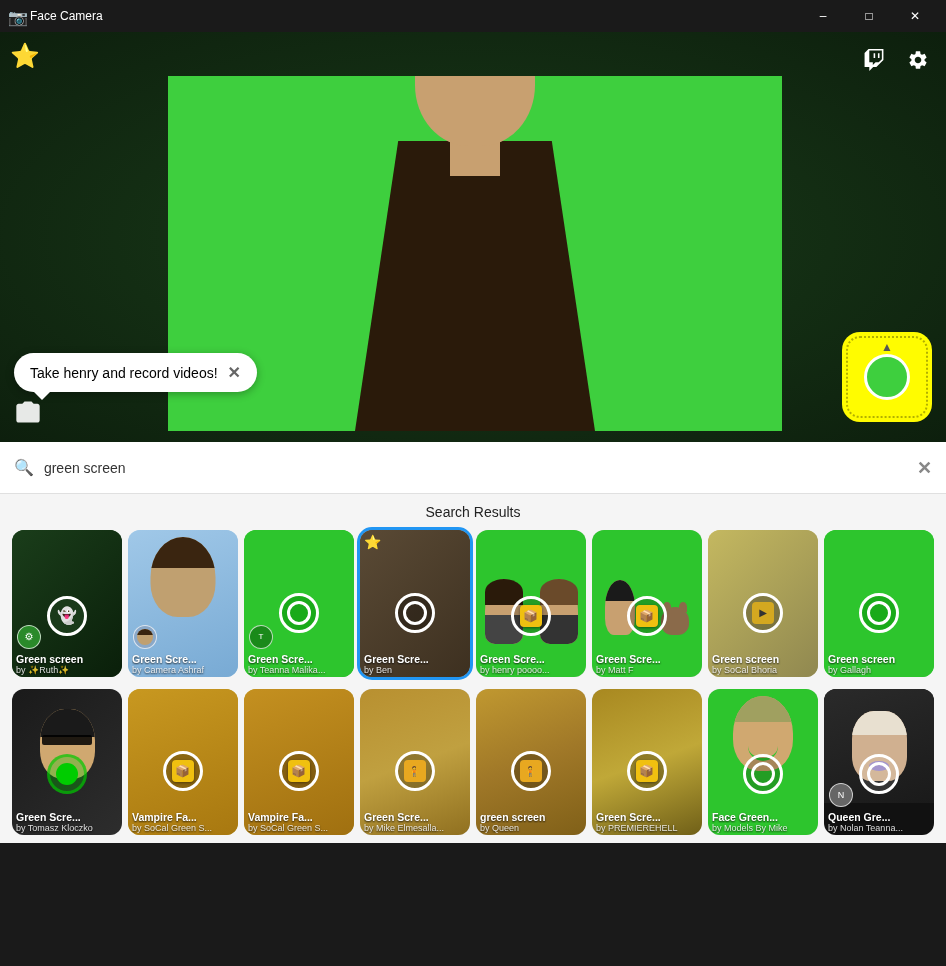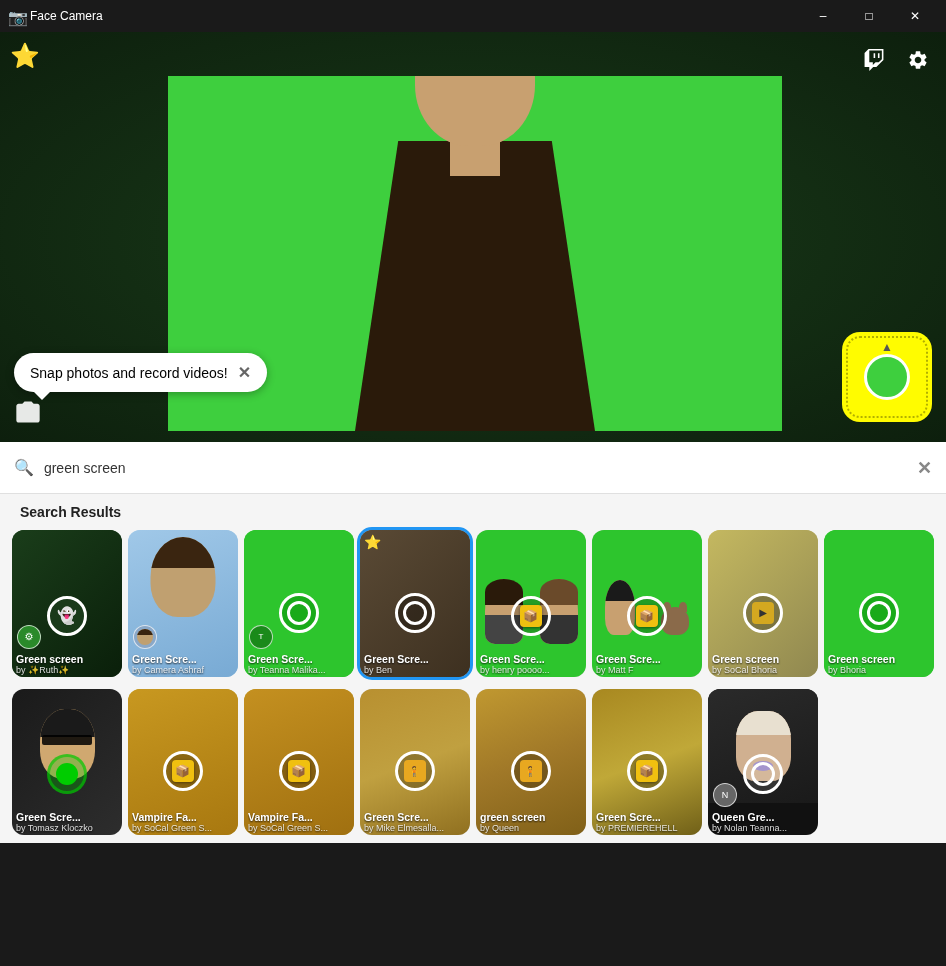--- a/index.html
+++ b/index.html
@@ -240,22 +240,23 @@
       cursor: pointer;
       color: #888;
       font-size: 18px;
       font-weight: bold;
     }
 
     
     .results-header {
       padding: 10px 20px 6px;
       font-size: 14px;
-      font-weight: 700;
+      font-weight: 400;
       color: #222;
+      text-align: center;
     }
 
     
     .lens-grid {
       display: grid;
       grid-template-columns: repeat(8, 1fr);
       gap: 6px;
       padding: 4px 12px 8px;
     }
     .lens-card {
@@ -473,21 +474,21 @@
       </svg>
     </button>
     <button class="icon-btn">
       <svg width="22" height="22" viewBox="0 0 24 24" fill="white">
         <path d="M19.14,12.94c0.04-0.3,0.06-0.61,0.06-0.94c0-0.32-0.02-0.64-0.07-0.94l2.03-1.58c0.18-0.14,0.23-0.41,0.12-0.61 l-1.92-3.32c-0.12-0.22-0.37-0.29-0.59-0.22l-2.39,0.96c-0.5-0.38-1.03-0.7-1.62-0.94L14.4,2.81c-0.04-0.24-0.24-0.41-0.48-0.41 h-3.84c-0.24,0-0.43,0.17-0.47,0.41L9.25,5.35C8.66,5.59,8.12,5.92,7.63,6.29L5.24,5.33c-0.22-0.08-0.47,0-0.59,0.22L2.74,8.87 C2.62,9.08,2.66,9.34,2.86,9.48l2.03,1.58C4.84,11.36,4.8,11.69,4.8,12s0.02,0.64,0.07,0.94l-2.03,1.58 c-0.18,0.14-0.23,0.41-0.12,0.61l1.92,3.32c0.12,0.22,0.37,0.29,0.59,0.22l2.39-0.96c0.5,0.38,1.03,0.7,1.62,0.94l0.36,2.54 c0.05,0.24,0.24,0.41,0.48,0.41h3.84c0.24,0,0.44-0.17,0.47-0.41l0.36-2.54c0.59-0.24,1.13-0.56,1.62-0.94l2.39,0.96 c0.22,0.08,0.47,0,0.59-0.22l1.92-3.32c0.12-0.22,0.07-0.47-0.12-0.61L19.14,12.94z M12,15.6c-1.98,0-3.6-1.62-3.6-3.6 s1.62-3.6,3.6-3.6s3.6,1.62,3.6,3.6S13.98,15.6,12,15.6z"></path>
       </svg>
     </button>
   </div>
 
   <div class="tooltip">
-    <span>Snap photos and record videos!</span>
+    <span>Take henry and record videos!</span>
     <button class="tooltip-close">✕</button>
   </div>
 
   <button class="camera-icon-btn">
     <svg width="28" height="28" viewBox="0 0 24 24" fill="white">
       <path d="M12 15.2A3.2 3.2 0 1 1 12 8.8a3.2 3.2 0 0 1 0 6.4zm0-8.4a5.2 5.2 0 1 0 0 10.4A5.2 5.2 0 0 0 12 6.8zM9 3L7.17 5H4c-1.1 0-2 .9-2 2v12c0 1.1.9 2 2 2h16c1.1 0 2-.9 2-2V7c0-1.1-.9-2-2-2h-3.17L15 3H9z"></path>
     </svg>
   </button>
 
   <div class="snap-logo">
@@ -631,21 +632,21 @@
       </div>
     </div>
 
     <div class="lens-card bg-brightgreen">
       <div style="position:absolute;inset:0;background:#2dc52d;"></div>
       <div class="lens-circle" style="background:#1aaa1a;">
         <div style="width:24px;height:24px;border-radius:50%;border:3px solid white;"></div>
       </div>
       <div class="lens-info">
         <div class="lens-name">Green screen</div>
-        <div class="lens-author">by Bhoria</div>
+        <div class="lens-author">by Gallagh</div>
       </div>
     </div>
   </div>
 
   <div class="lens-grid">
 
     <div class="lens-card">
       <div style="position:absolute;inset:0;background:linear-gradient(135deg,#1a1a1a,#2d2d2d);"></div>
       <div class="woman-face">
         <div class="wface">
@@ -720,20 +721,38 @@
         <div class="yellow-box">
           <span style="font-size:12px;">📦</span>
         </div>
       </div>
       <div class="lens-info">
         <div class="lens-name">Green Scre...</div>
         <div class="lens-author">by PREMIEREHELL</div>
       </div>
     </div>
 
+    <div class="lens-card">
+      <div style="position:absolute;inset:0;background:#2dc52d;"></div>
+
+      <div style="position:absolute;top:5%;left:50%;transform:translateX(-50%);width:60px;height:75px;">
+        <div style="width:60px;height:75px;background:#d0a870;border-radius:50% 50% 42% 42%;overflow:hidden;position:relative;">
+          <div style="position:absolute;top:0;width:100%;height:35%;background:#a0a060;border-radius:50% 50% 0 0;"></div>
+
+          <div style="position:absolute;bottom:10px;left:50%;transform:translateX(-50%);width:30px;height:15px;border-bottom:3px solid #2dc52d;border-radius:0 0 15px 15px;"></div>
+        </div>
+      </div>
+      <div class="lens-circle" style="bottom:28%;background:rgba(0,0,0,0.2);">
+        <div style="width:24px;height:24px;border-radius:50%;border:3px solid white;"></div>
+      </div>
+      <div class="lens-info">
+        <div class="lens-name">Face Green...</div>
+        <div class="lens-author">by Models By Mike</div>
+      </div>
+    </div>
 
     <div class="lens-card">
       <div style="position:absolute;inset:0;background:#111;"></div>
 
       <div style="position:absolute;top:0;left:0;right:0;height:78%;background:linear-gradient(160deg,#2a2a2a,#1a1a1a);display:flex;align-items:center;justify-content:center;overflow:hidden;">
         <div style="width:55px;height:70px;background:#d0b090;border-radius:40% 40% 35% 35%;position:relative;overflow:hidden;">
           <div style="position:absolute;top:0;width:100%;height:35%;background:#e8e0d0;border-radius:40% 40% 0 0;"></div>
 
           <div style="position:absolute;bottom:10px;left:50%;transform:translateX(-50%);width:20px;height:10px;background:rgba(100,100,255,0.5);border-radius:50%;"></div>
         </div>

